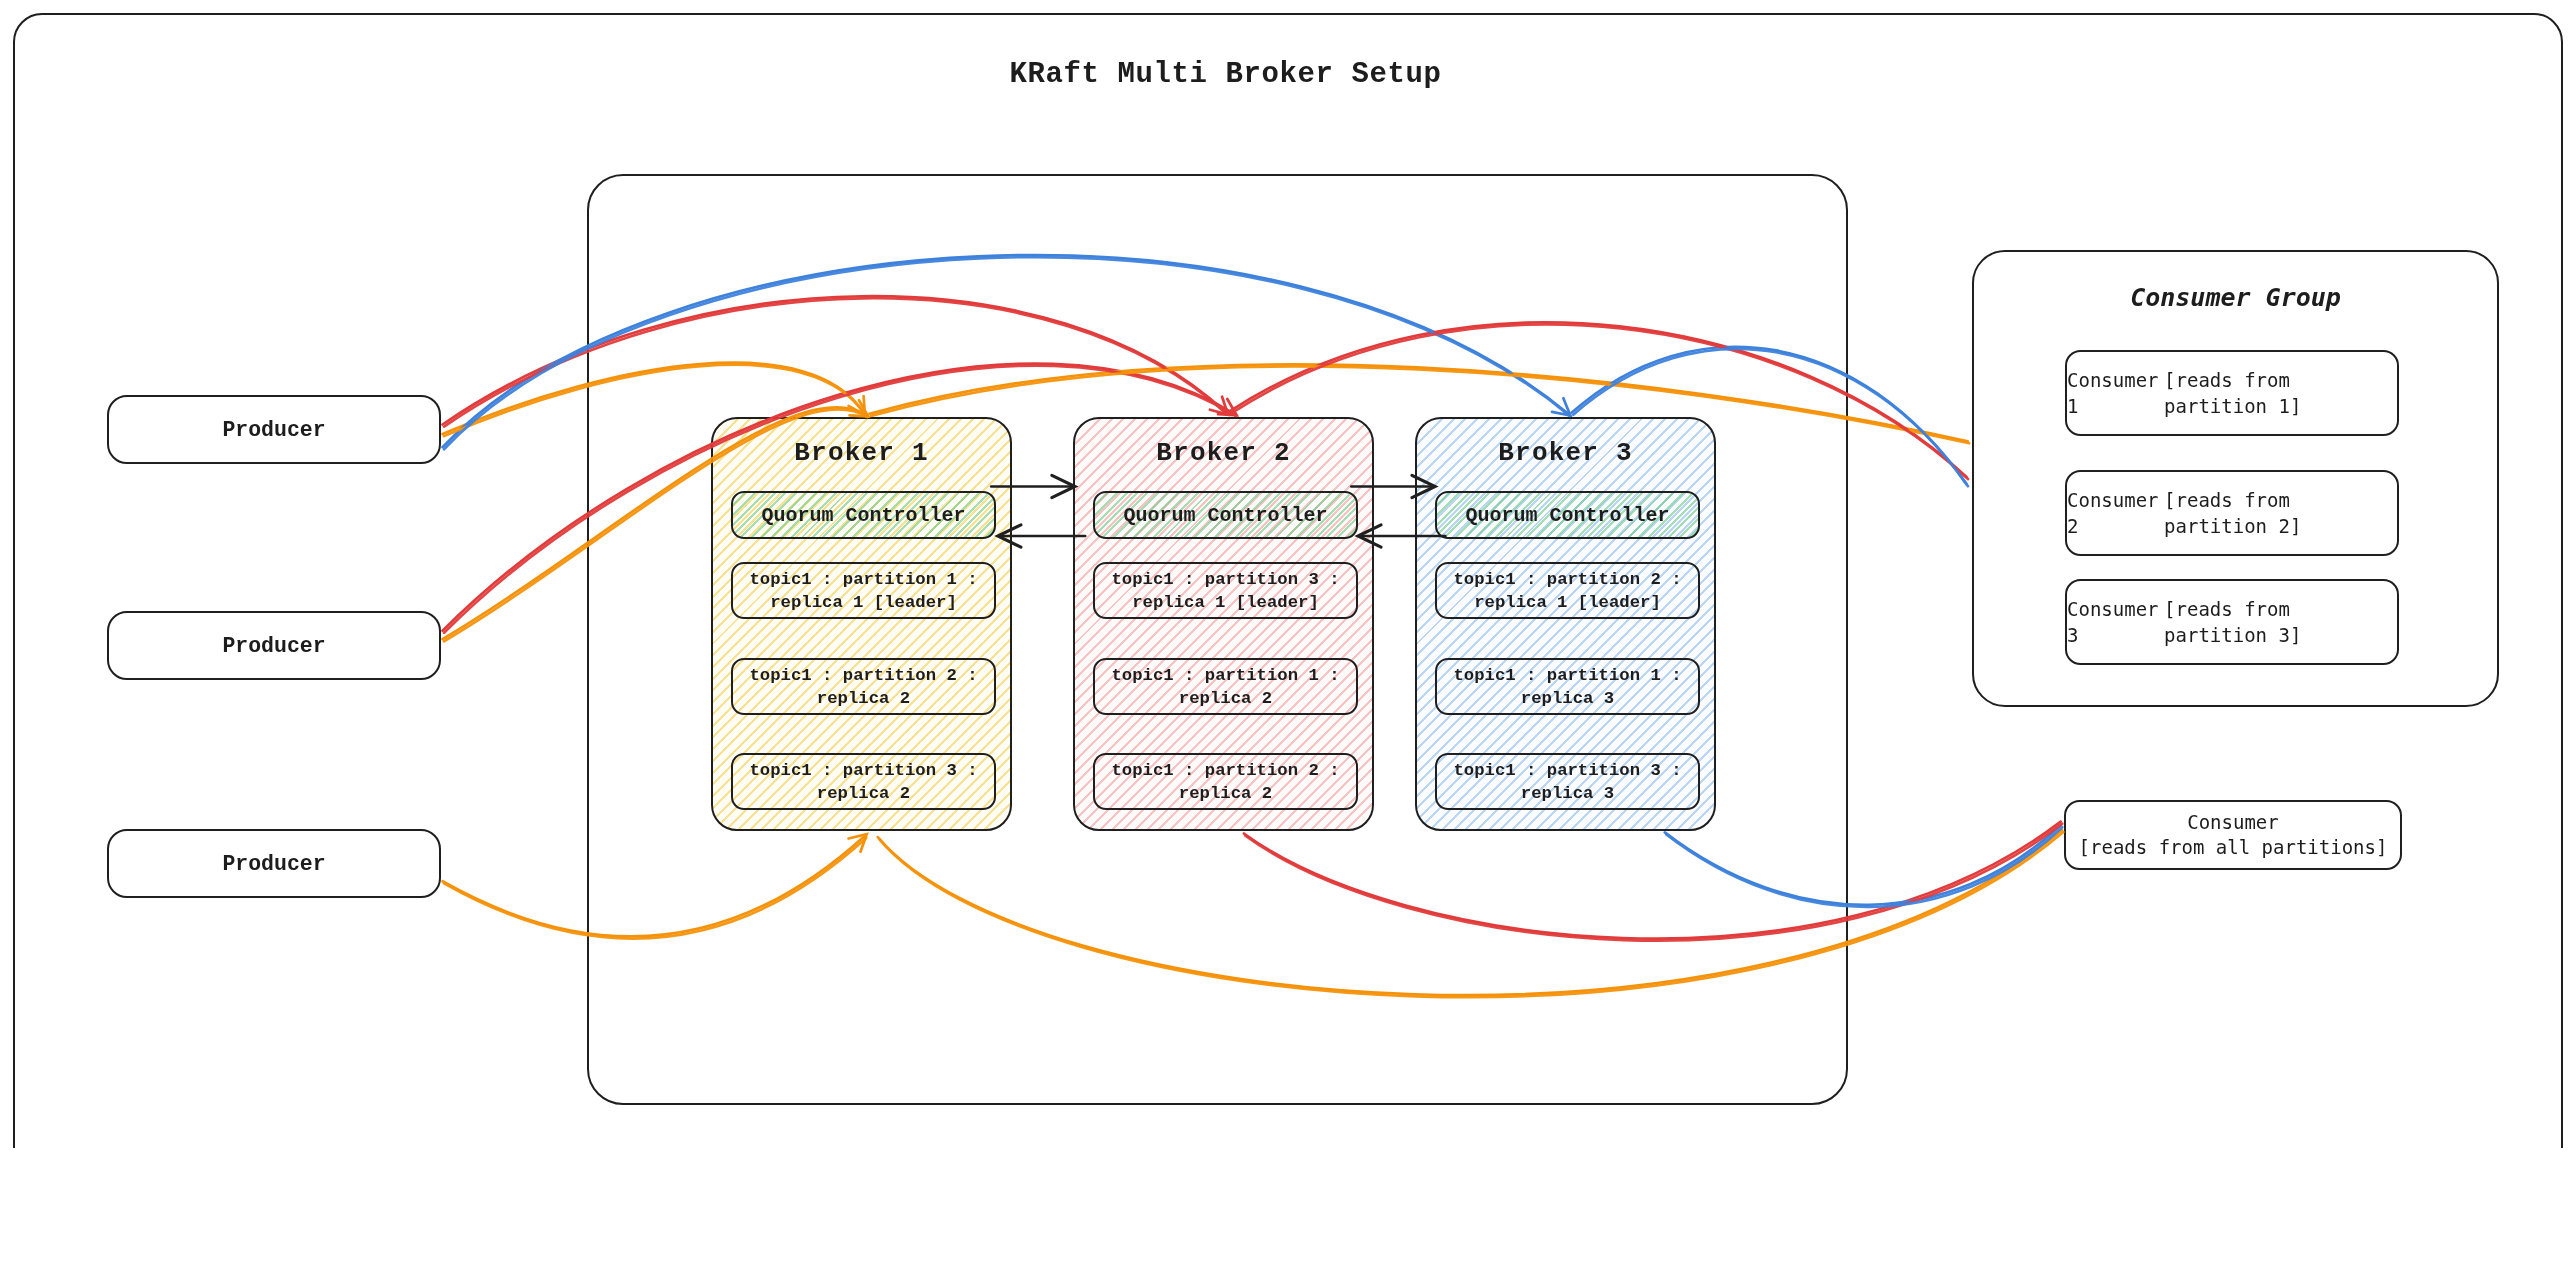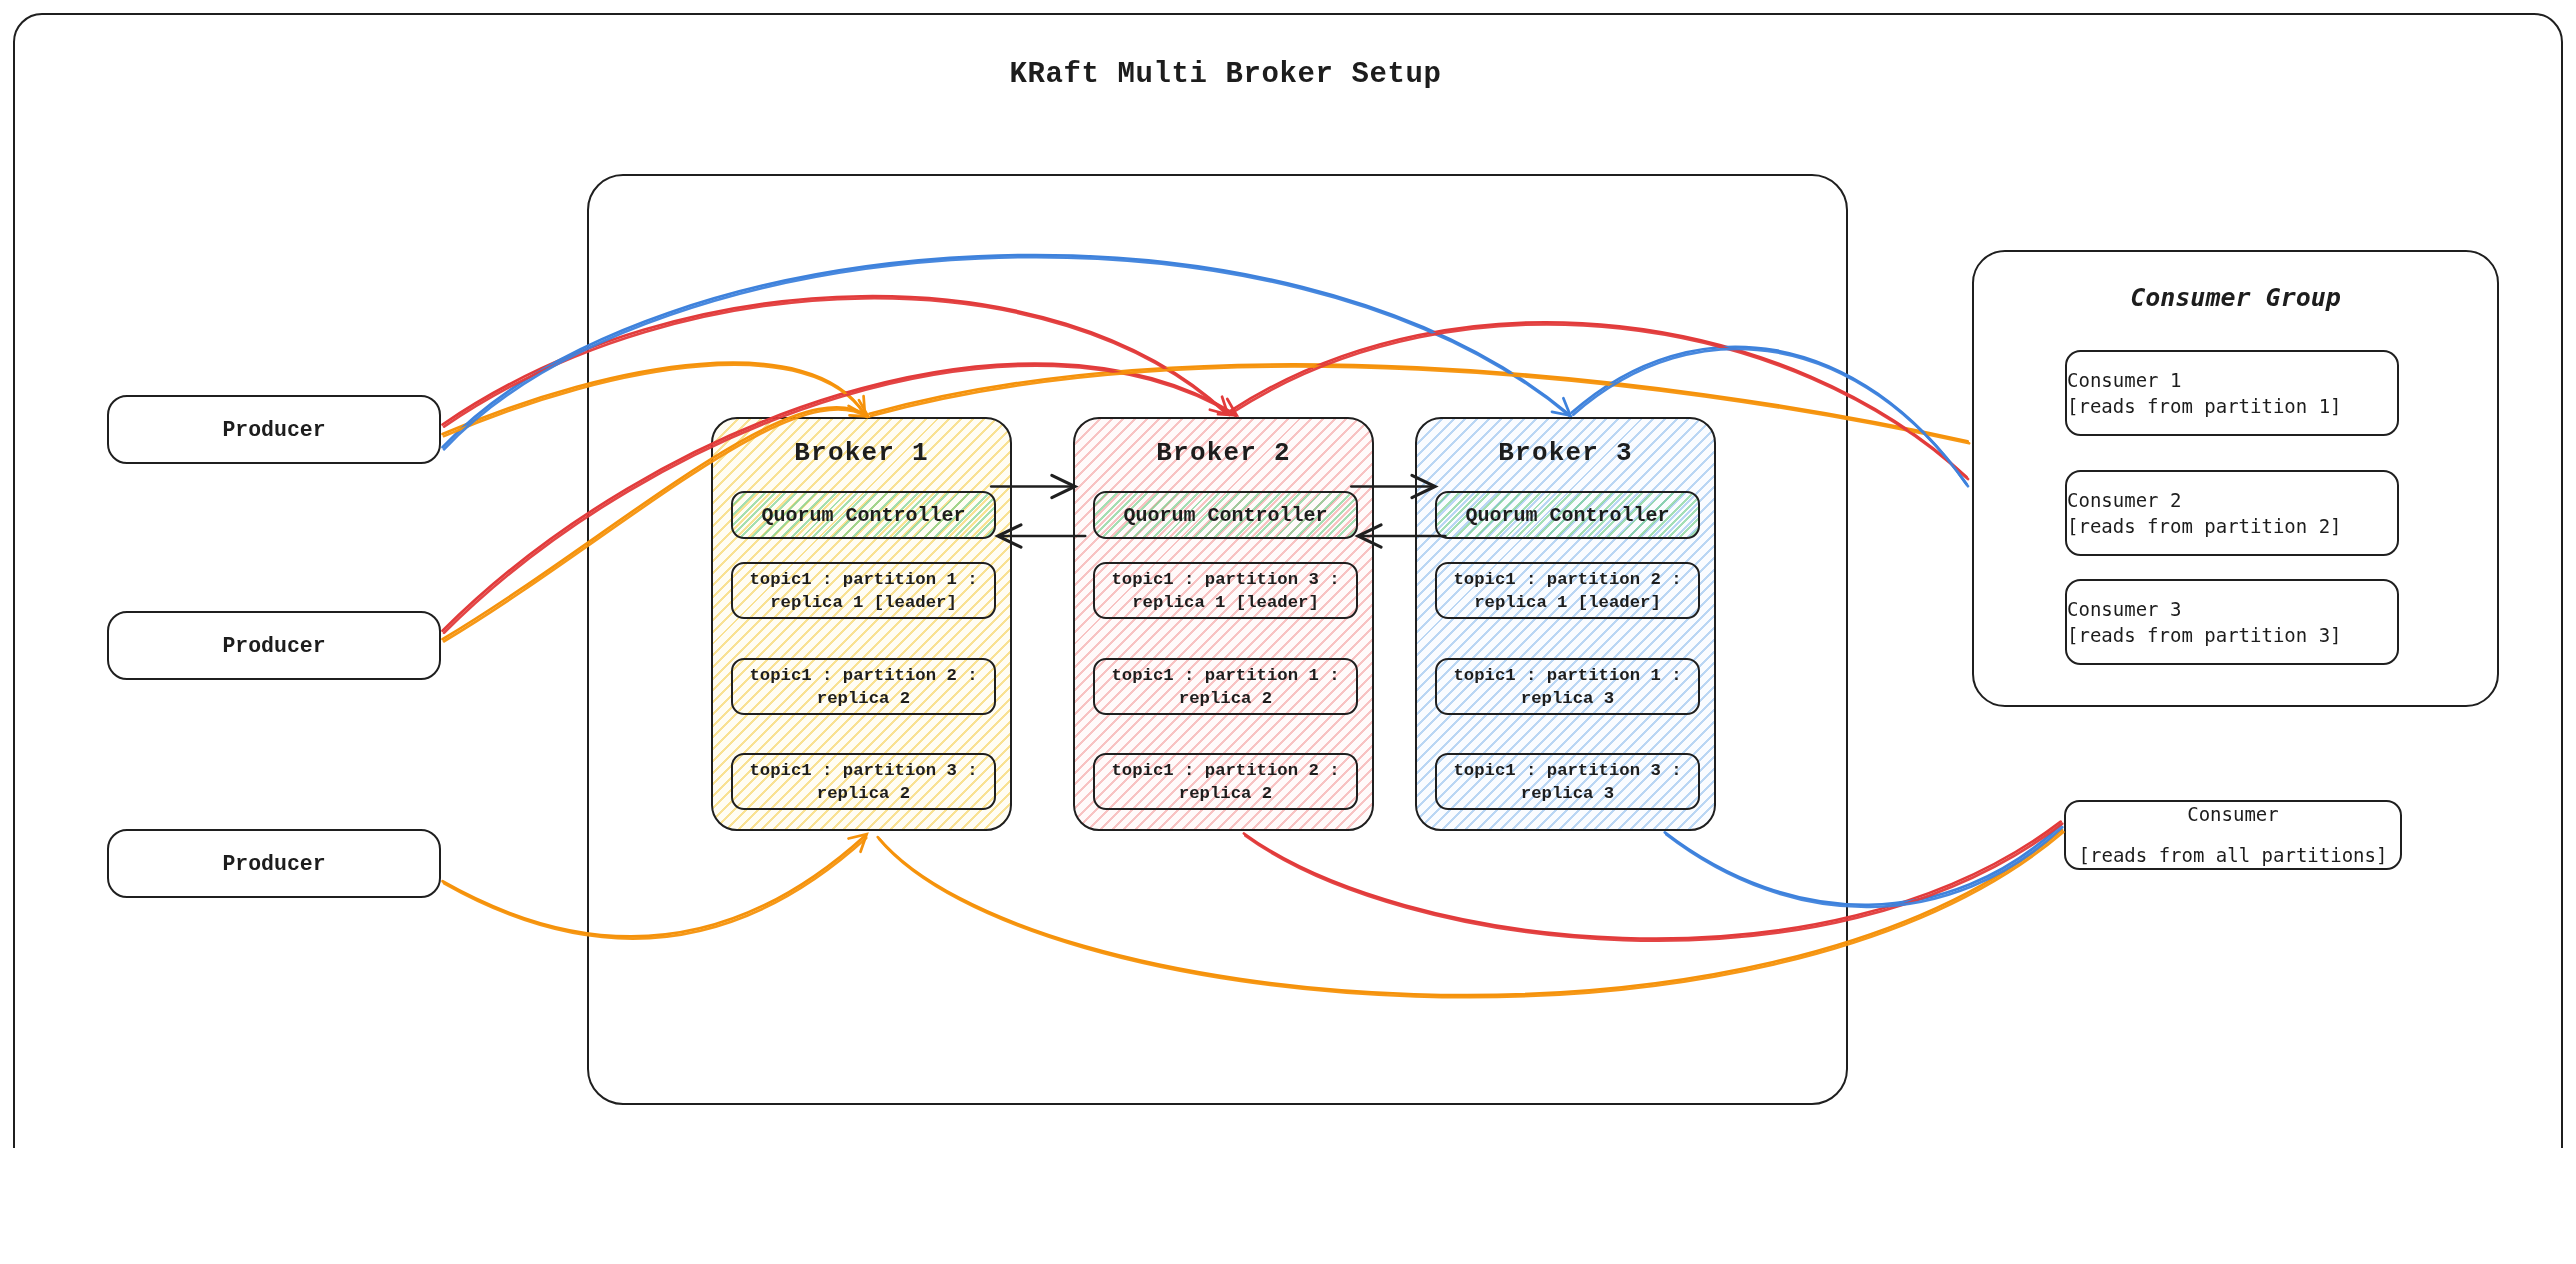--- a/index.html
+++ b/index.html
@@ -31,26 +31,26 @@
       background:repeating-linear-gradient(135deg,rgba(110,205,135,0.62) 0 2.1px,transparent 2.1px 7.2px);}
   .part{position:absolute;left:18px;width:265px;height:57px;border:2.1px solid #1f1f1f;border-radius:13px;
         box-sizing:border-box;display:flex;flex-direction:column;align-items:center;justify-content:center;
         font-size:17.3px;font-weight:700;line-height:23px;background:transparent;}
   .part-r1{top:143px;} .part-r2{top:239px;} .part-r3{top:334px;}
 
   #consumer-group{left:1972px;top:250px;width:527px;height:457px;border-radius:33px;border-width:2.1px;background:#fff;}
   #consumer-group-title{position:absolute;left:0;top:31px;width:100%;text-align:center;
         font-size:25px;font-weight:700;font-family:"DejaVu Sans Mono",monospace;font-style:italic;}
   .consumer-row{position:absolute;left:91px;width:334px;height:86px;border:2.1px solid #1f1f1f;
-        border-radius:15.5px;box-sizing:border-box;display:flex;flex-direction:column;align-items:flex-start;
+        border-radius:15.5px;box-sizing:border-box;display:flex;flex-direction:row;align-items:center;
         justify-content:center;font-family:"DejaVu Sans Mono",monospace;font-size:19px;line-height:26px;background:#fff;}
   #consumer-row-1{top:98px;} #consumer-row-2{top:218px;} #consumer-row-3{top:327px;}
 
   #standalone-consumer{left:2064px;top:800px;width:338px;height:70px;border-radius:15.5px;border-width:2.1px;
-        display:flex;flex-direction:column;align-items:center;justify-content:space-between;
+        display:flex;flex-direction:column;align-items:center;justify-content:center;
         font-family:"DejaVu Sans Mono",monospace;font-size:19px;line-height:25px;background:#fff;}
 
   #wires{position:absolute;left:0;top:0;width:2576px;height:1264px;pointer-events:none;}
   #wires path{fill:none;stroke-linecap:round;}
   .flow{stroke-width:4.5px;}
   .qc-link{stroke:#1f1f1f;stroke-width:4px;}
   .orange{stroke:#f5920b;} .red{stroke:#e23b3b;} .blue{stroke:#3e82dc;}
 </style>
 </head>
 <body>

